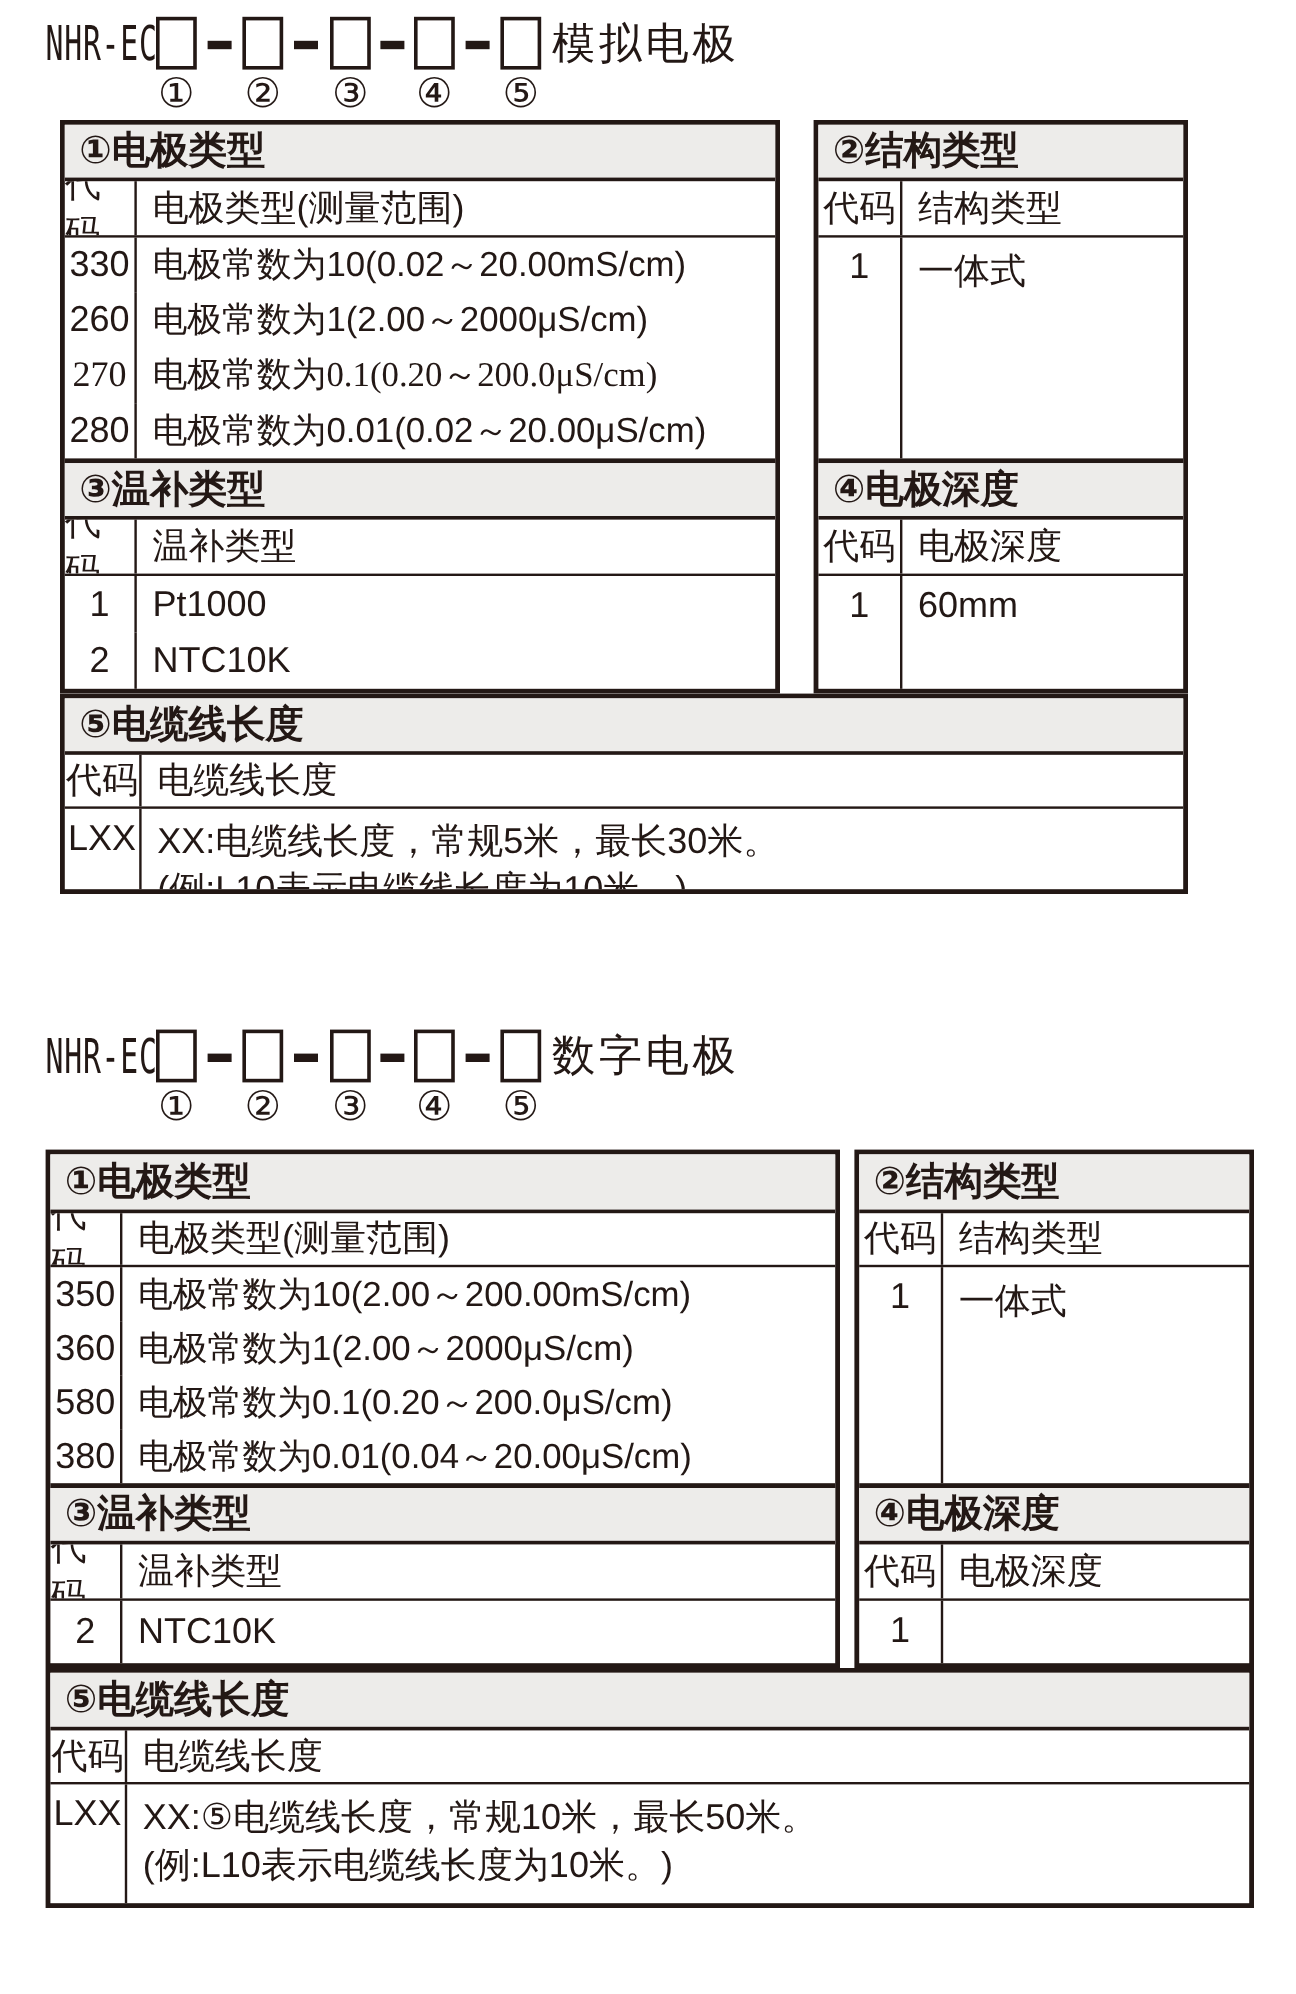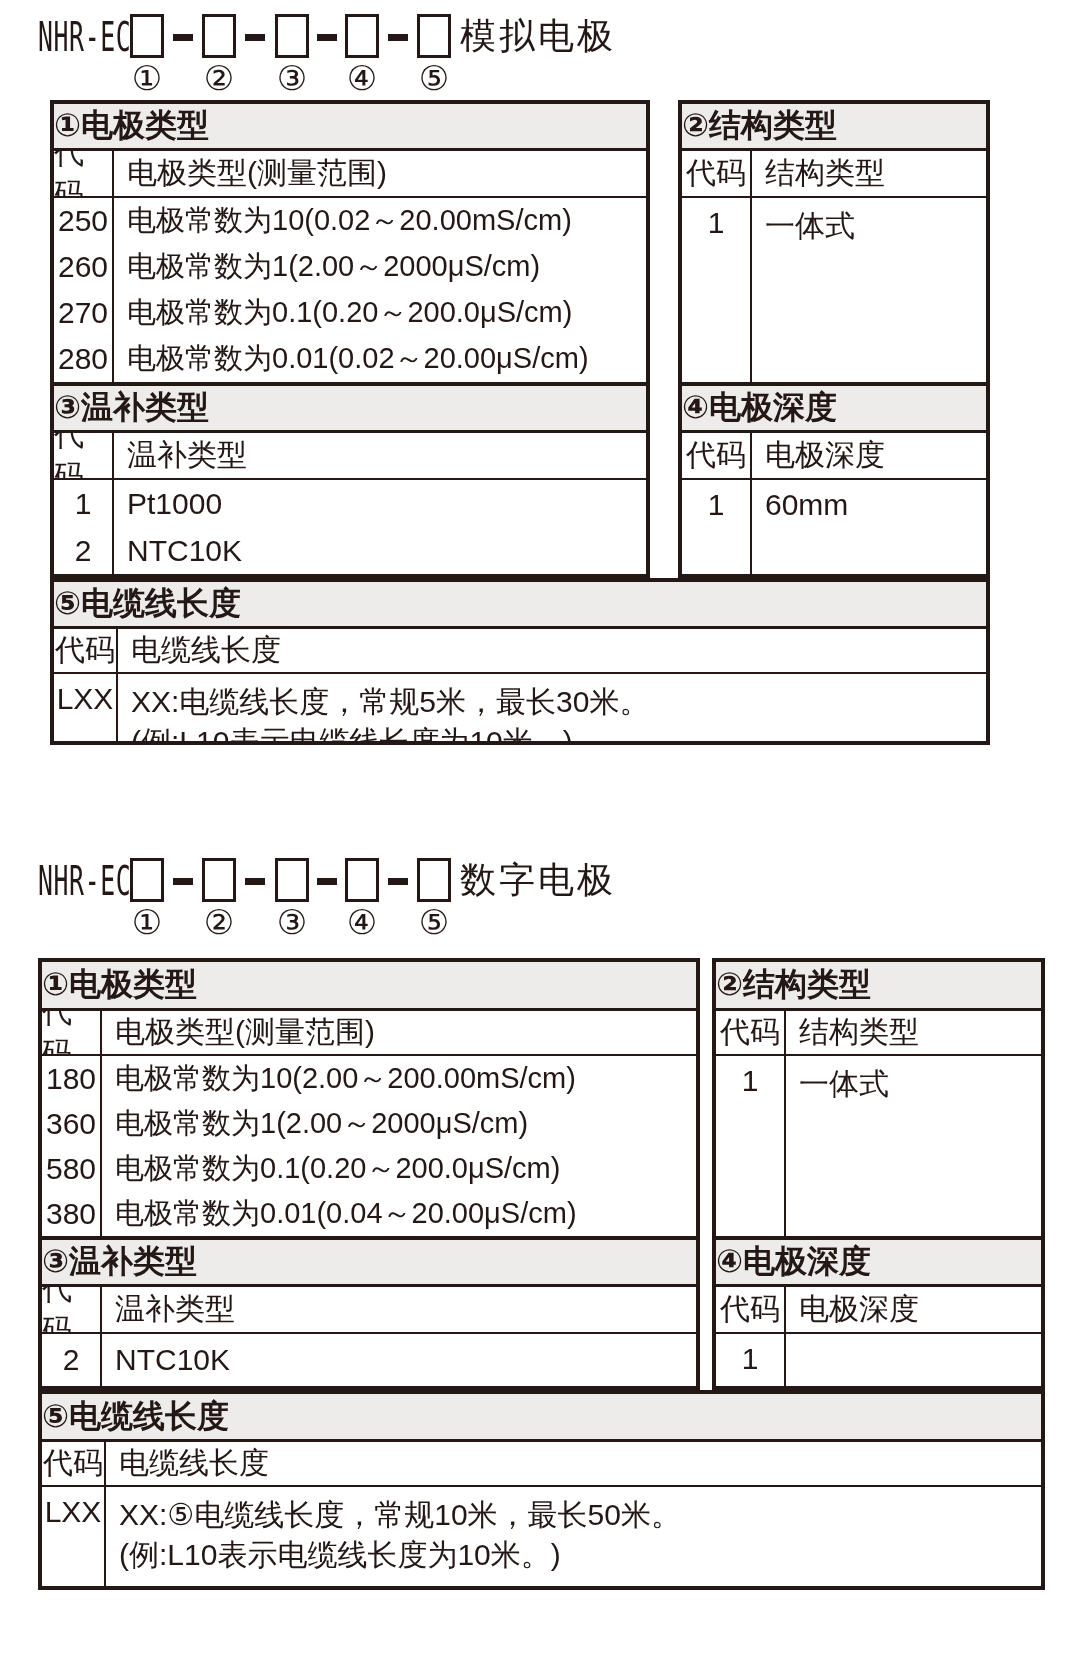--- a/index.html
+++ b/index.html
@@ -22,21 +22,21 @@
   }
   .mbox{position:absolute;width:34px;height:44px;border:3px solid var(--ink);top:8px;box-sizing:border-box;background:#fff;}
   .mdash{position:absolute;width:20px;height:7px;background:var(--ink);top:28px;}
   .msuffix{position:absolute;left:422px;top:6px;font-size:36px;letter-spacing:3px;white-space:nowrap;}
   .mcircle{position:absolute;top:52px;width:34px;text-align:center;font-size:34px;}
   
   .box{position:absolute;border:4px solid var(--ink);background:#fff;box-sizing:border-box;}
   .band{
     display:flex;align-items:center;background:var(--band);
     border-bottom:3px solid var(--ink);font-weight:bold;font-size:32px;
-    box-sizing:border-box;white-space:nowrap;overflow:hidden;
+    padding-left:12px;box-sizing:border-box;white-space:nowrap;overflow:hidden;
   }
   .trow{display:flex;box-sizing:border-box;}
   .hdr{border-bottom:2px solid var(--ink);}
   .code{
     flex:0 0 60px;border-right:2px solid var(--ink);display:flex;align-items:center;
     justify-content:center;font-size:30px;box-sizing:border-box;overflow:hidden;
   }
   .code.w70{flex-basis:70px;}
   .code.w64{flex-basis:64px;}
   .desc{flex:1;display:flex;align-items:center;padding-left:13px;font-size:30px;white-space:nowrap;overflow:hidden;}
@@ -69,28 +69,28 @@
     <span class="mcircle" style="left:379px;">⑤</span>
   </div>
 
   <div class="box" style="left:50px;top:100px;width:600px;height:478px;">
     <div class="band" style="height:47px;">①电极类型</div>
     <div class="trow hdr" style="height:47px;">
       <div class="code">代码</div>
       <div class="desc">电极类型(测量范围)</div>
     </div>
     <div class="trow" style="height:46px;">
-      <div class="code">250</div>
+      <div class="code">330</div>
       <div class="desc sm">电极常数为10(0.02～20.00mS/cm)</div>
     </div>
     <div class="trow" style="height:46px;">
       <div class="code">260</div>
       <div class="desc sm">电极常数为1(2.00～2000μS/cm)</div>
     </div>
-    <div class="trow" style="height:46px;">
+    <div class="trow" style="height:46px;font-family:Liberation Serif, serif;">
       <div class="code">270</div>
       <div class="desc sm">电极常数为0.1(0.20～200.0μS/cm)</div>
     </div>
     <div class="trow" style="height:46px;">
       <div class="code">280</div>
       <div class="desc sm">电极常数为0.01(0.02～20.00μS/cm)</div>
     </div>
     <div class="secdiv"></div>
     <div class="band" style="height:47px;">③温补类型</div>
     <div class="trow hdr" style="height:47px;">
@@ -163,21 +163,21 @@
     <span class="mcircle" style="left:379px;">⑤</span>
   </div>
 
   <div class="box" style="left:38px;top:958px;width:662px;height:432px;">
     <div class="band" style="height:49px;">①电极类型</div>
     <div class="trow hdr" style="height:45px;">
       <div class="code">代码</div>
       <div class="desc">电极类型(测量范围)</div>
     </div>
     <div class="trow" style="height:45px;">
-      <div class="code">180</div>
+      <div class="code">350</div>
       <div class="desc sm">电极常数为10(2.00～200.00mS/cm)</div>
     </div>
     <div class="trow" style="height:45px;">
       <div class="code">360</div>
       <div class="desc sm">电极常数为1(2.00～2000μS/cm)</div>
     </div>
     <div class="trow" style="height:45px;">
       <div class="code">580</div>
       <div class="desc sm">电极常数为0.1(0.20～200.0μS/cm)</div>
     </div>

